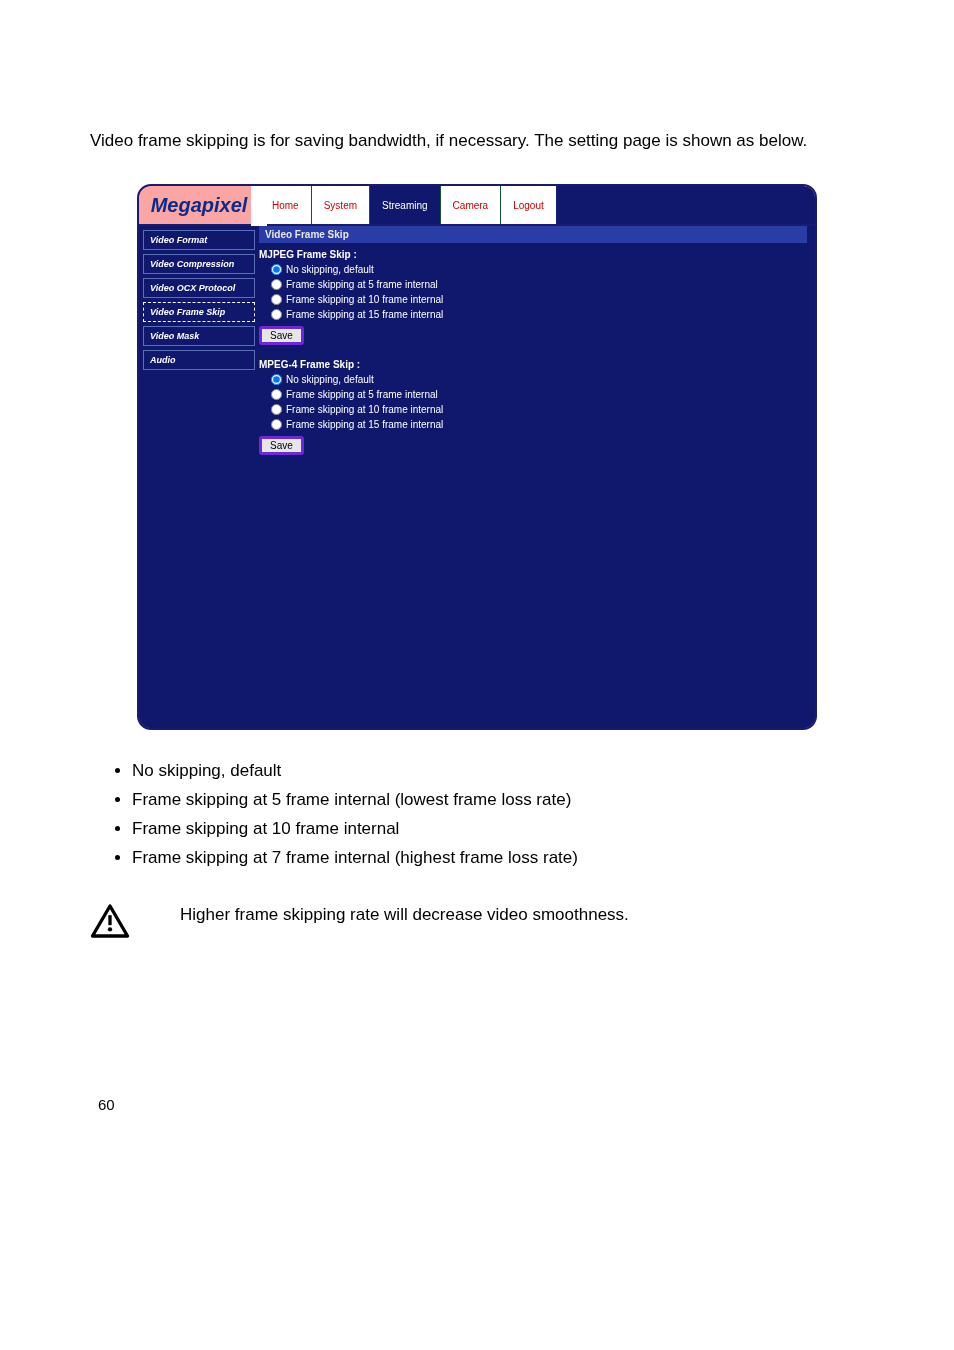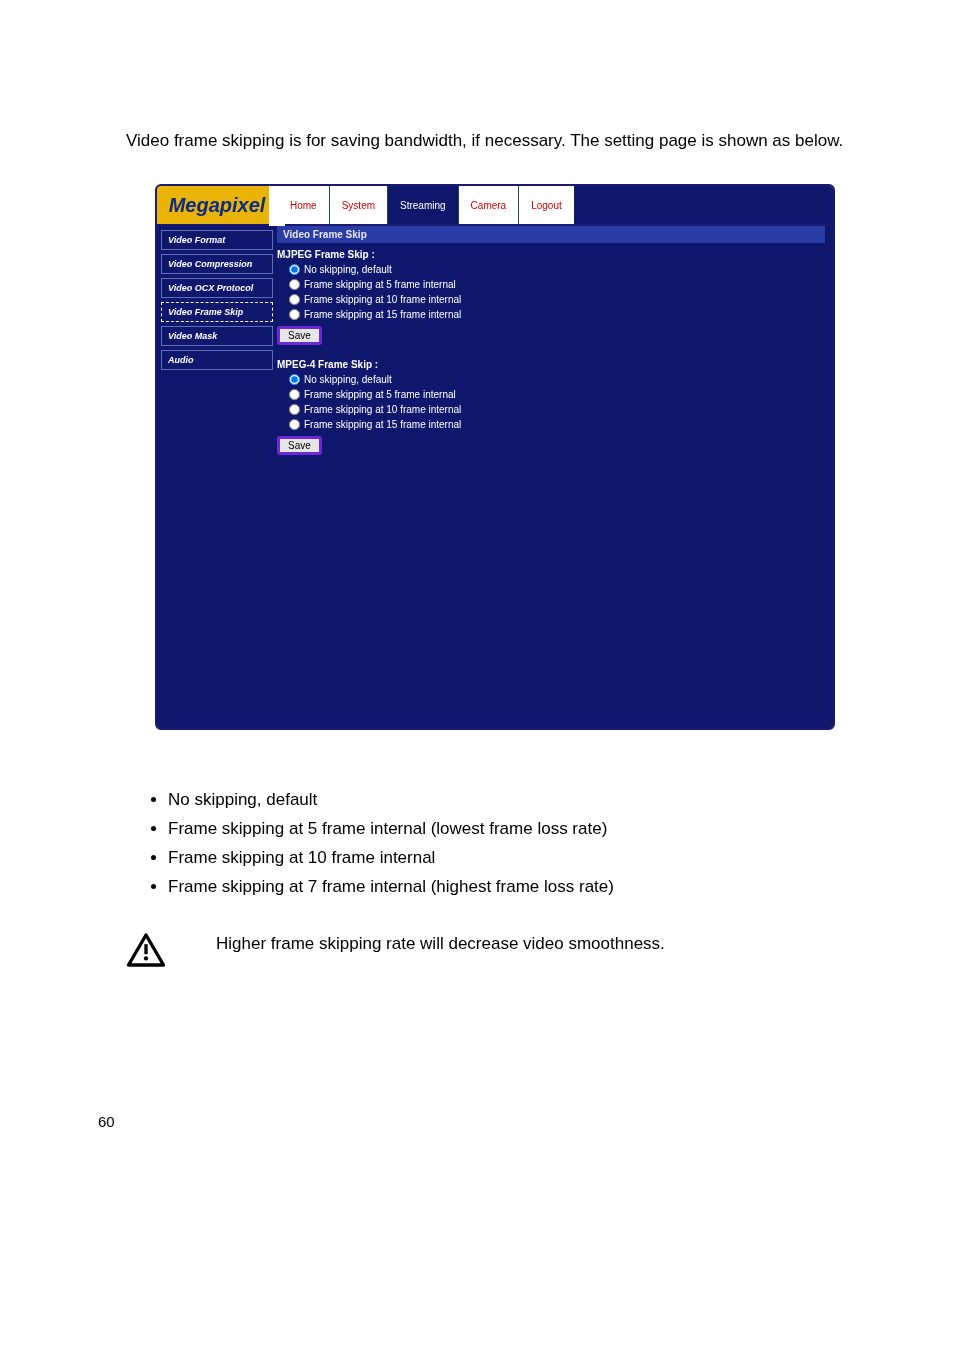--- a/index.html
+++ b/index.html
@@ -16,25 +16,25 @@
     box-sizing: border-box;
   }
   .intro {
     font-size: 17px;
     line-height: 1.6;
     text-align: justify;
     margin-bottom: 30px;
   }
   .app-frame {
     border: 2px solid #1a1a70;
-    border-radius: 6px;
+    border-radius: 14px;
     overflow: hidden;
     width: 676px;
-    margin: 0 auto 56px auto;
-    background: #eab308;
+    margin: 0 auto 27px auto;
+    background: #fca5a5;
   }
   .app-header {
     display: flex;
     align-items: stretch;
     border-bottom: 2px solid #1a1a70;
     height: 38px;
   }
   .logo-cell {
     width: 120px;
     display: flex;
@@ -170,29 +170,28 @@
     height: 36px;
   }
   .note-text {
     flex: 1;
     font-size: 17px;
     padding-top: 2px;
   }
   .page-num {
     position: absolute;
     left: 98px;
-    bottom: 36px;
+    bottom: 53px;
     font-size: 15px;
   }
   .page-wrapper {
     position: relative;
     width: 954px;
     height: 1166px;
     box-sizing: border-box;
-    padding-left: 36px;
   }
 </style>
 </head>
 <body>
 
 <div class="page-wrapper">
 <div class="page">
 
   <p class="intro">Video frame skipping is for saving bandwidth, if necessary. The setting page is shown as below.</p>
 

